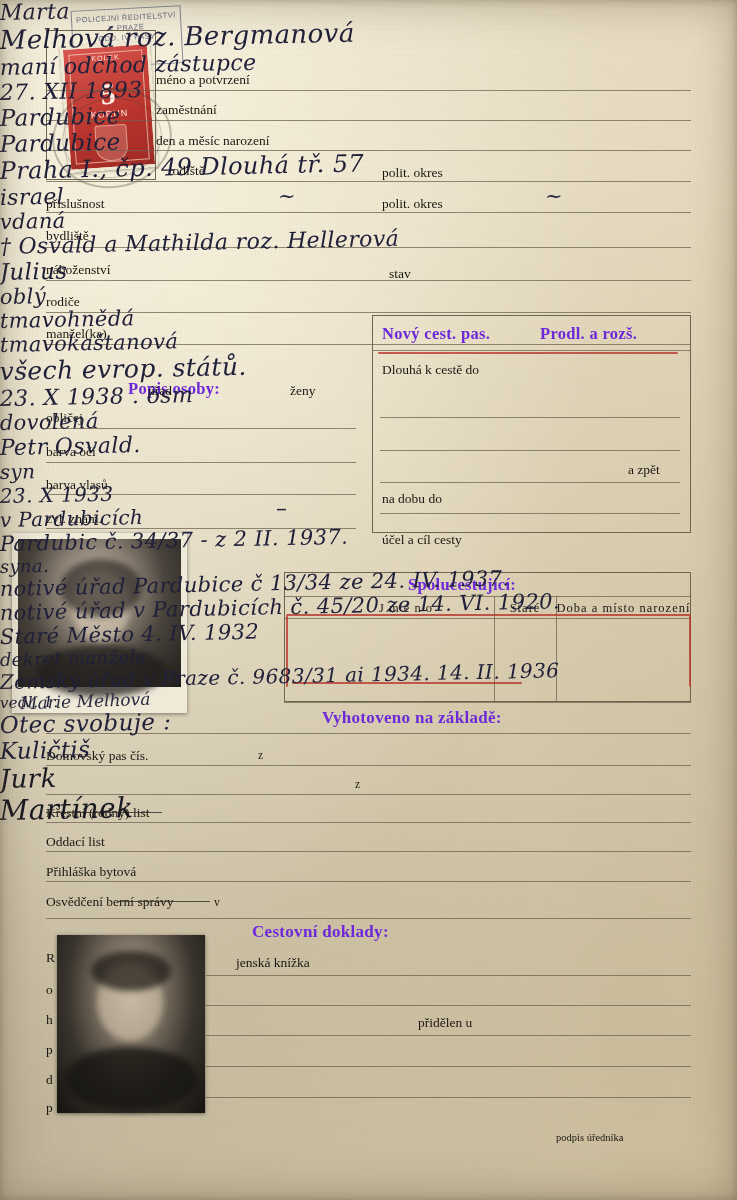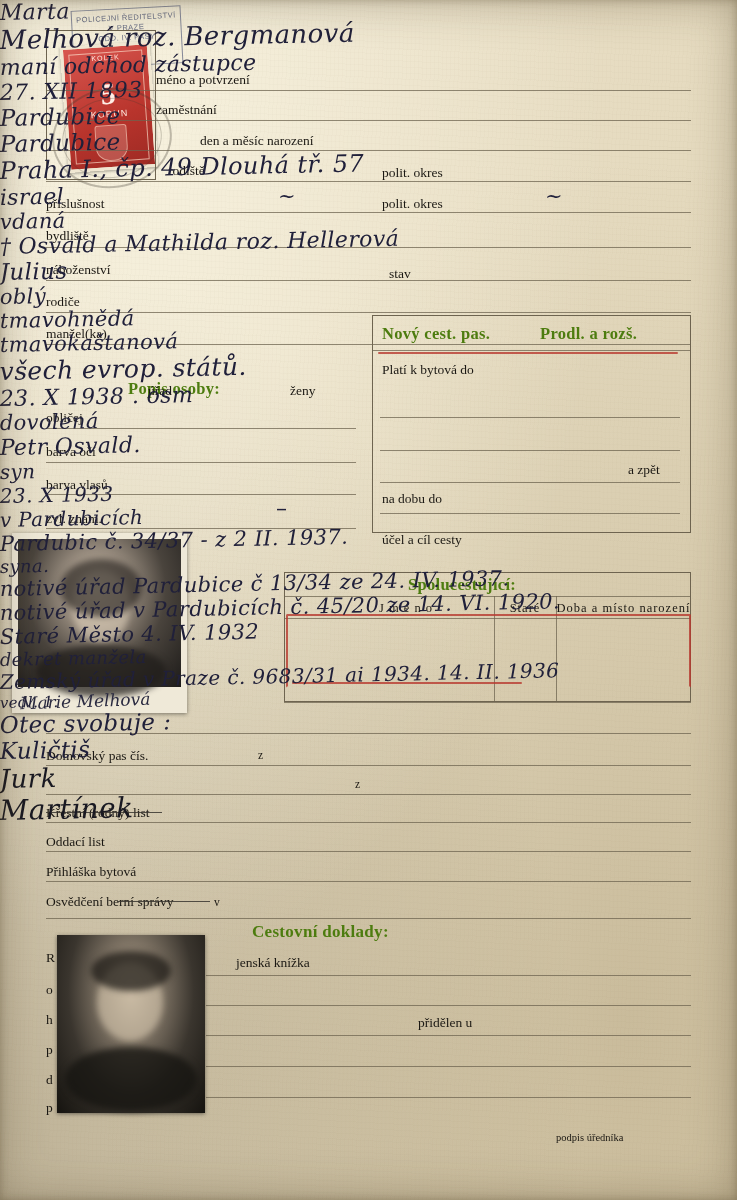--- a/index.html
+++ b/index.html
@@ -214,21 +214,21 @@
     font-size: 12.5px;
     letter-spacing: 1px;
     color: #1b1813;
     text-align: center;
     white-space: nowrap;
   }
   .section-title {
     position: absolute;
     font-weight: bold;
     font-size: 16.5px;
-    color: #4d7c0f;
+    color: #6d28d9;
     letter-spacing: 0.3px;
     white-space: nowrap;
   }
   .strike {
     position: absolute;
     height: 1px;
     background: #3a3630;
     opacity: 0.85;
   }
   .tickmark {
@@ -274,21 +274,21 @@
   <div class="rule" style="left:46px; top:312px; width:645px;"></div>
   <div class="rule" style="left:46px; top:344px; width:645px;"></div>
 
   <div class="label" style="left:156px; top:72px;">méno a potvrzení</div>
   <div class="hand" style="left:455px; top:12px; font-size:22px;">Marta</div>
   <div class="hand" style="left:330px; top:38px; font-size:26px;">Melhová roz. Bergmanová</div>
 
   <div class="label" style="left:156px; top:102px;">zaměstnání</div>
   <div class="hand" style="left:325px; top:94px; font-size:22px;">maní odchod zástupce</div>
 
-  <div class="label" style="left:156px; top:133px;margin-left:44px;">den a měsíc narození</div>
+  <div class="label" style="left:156px; top:133px;">den a měsíc narození</div>
   <div class="hand" style="left:330px; top:124px; font-size:22px;">27. XII 1893</div>
 
   <div class="label" style="left:168px; top:163px;">rodiště</div>
   <div class="hand" style="left:232px; top:152px; font-size:23px;">Pardubice</div>
   <div class="label" style="left:382px; top:165px;">polit. okres</div>
   <div class="hand" style="left:525px; top:152px; font-size:23px;">Pardubice</div>
 
   <div class="label" style="left:46px; top:196px;">příslušnost</div>
   <div class="label" style="left:382px; top:196px;">polit. okres</div>
   <div class="tickmark" style="left:278px; top:184px; font-size:21px;">~</div>
@@ -325,21 +325,21 @@
   <div class="hand" style="left:182px; top:464px; font-size:21px;">tmavokaštanová</div>
   <div class="label" style="left:46px; top:511px;">zvl. znam.</div>
   <div class="tickmark" style="left:276px; top:496px; font-size:22px;">–</div>
 
   <div class="box" style="left:372px; top:315px; width:319px; height:218px;"></div>
   <div class="rule" style="left:372px; top:350px; width:319px;"></div>
   <div class="section-title" style="left:382px; top:324px;">Nový cest. pas.</div>
   <div class="section-title" style="left:540px; top:324px;">Prodl. a rozš.</div>
   <div class="redline" style="left:378px; top:352px; width:300px;"></div>
 
-  <div class="label" style="left:382px; top:362px;">Platí k bytová do</div>
+  <div class="label" style="left:382px; top:362px;">Dlouhá k cestě do</div>
   <div class="hand" style="left:398px; top:375px; font-size:25px;">všech evrop. států.</div>
 
   <div class="rule" style="left:380px; top:417px; width:300px;"></div>
   <div class="rule" style="left:380px; top:450px; width:300px;"></div>
   <div class="rule" style="left:380px; top:482px; width:300px;"></div>
   <div class="rule" style="left:380px; top:513px; width:300px;"></div>
 
   <div class="label" style="left:628px; top:462px;">a zpět</div>
   <div class="label" style="left:382px; top:491px;">na dobu do</div>
   <div class="hand" style="left:478px; top:478px; font-size:22px;">23. X 1938 . osm</div>
@@ -370,20 +370,21 @@
     <div class="hand" style="left:292px; top:622px; font-size:22px;">Petr Osvald.</div>
     <div class="hand" style="left:504px; top:625px; font-size:20px;">syn</div>
     <div class="hand" style="left:562px; top:620px; font-size:20px;">23. X 1933</div>
     <div class="hand" style="left:512px; top:655px; font-size:20px;">v Pardubicích</div>
   </div>
 
   <div class="redbox" style="left:286px; top:614px; width:405px; height:74px; border-bottom-color:transparent;"></div>
   <div class="redline" style="left:292px; top:682px; width:230px;"></div>
 
   <div class="rule" style="left:284px; top:702px; width:407px;"></div>
+  <div class="section-title" style="left:322px; top:708px; font-size:17px;">Vyhotoveno na základě:</div>
   <div class="rule" style="left:46px; top:733px; width:645px;"></div>
 
   <div class="rule" style="left:46px; top:765px; width:645px;"></div>
   <div class="rule" style="left:46px; top:794px; width:645px;"></div>
   <div class="rule" style="left:46px; top:822px; width:645px;"></div>
   <div class="rule" style="left:46px; top:851px; width:645px;"></div>
   <div class="rule" style="left:46px; top:881px; width:645px;"></div>
   <div class="rule" style="left:46px; top:918px; width:645px;"></div>
 
   <div class="label" style="left:46px; top:748px;">Domovský pas čís.</div>

